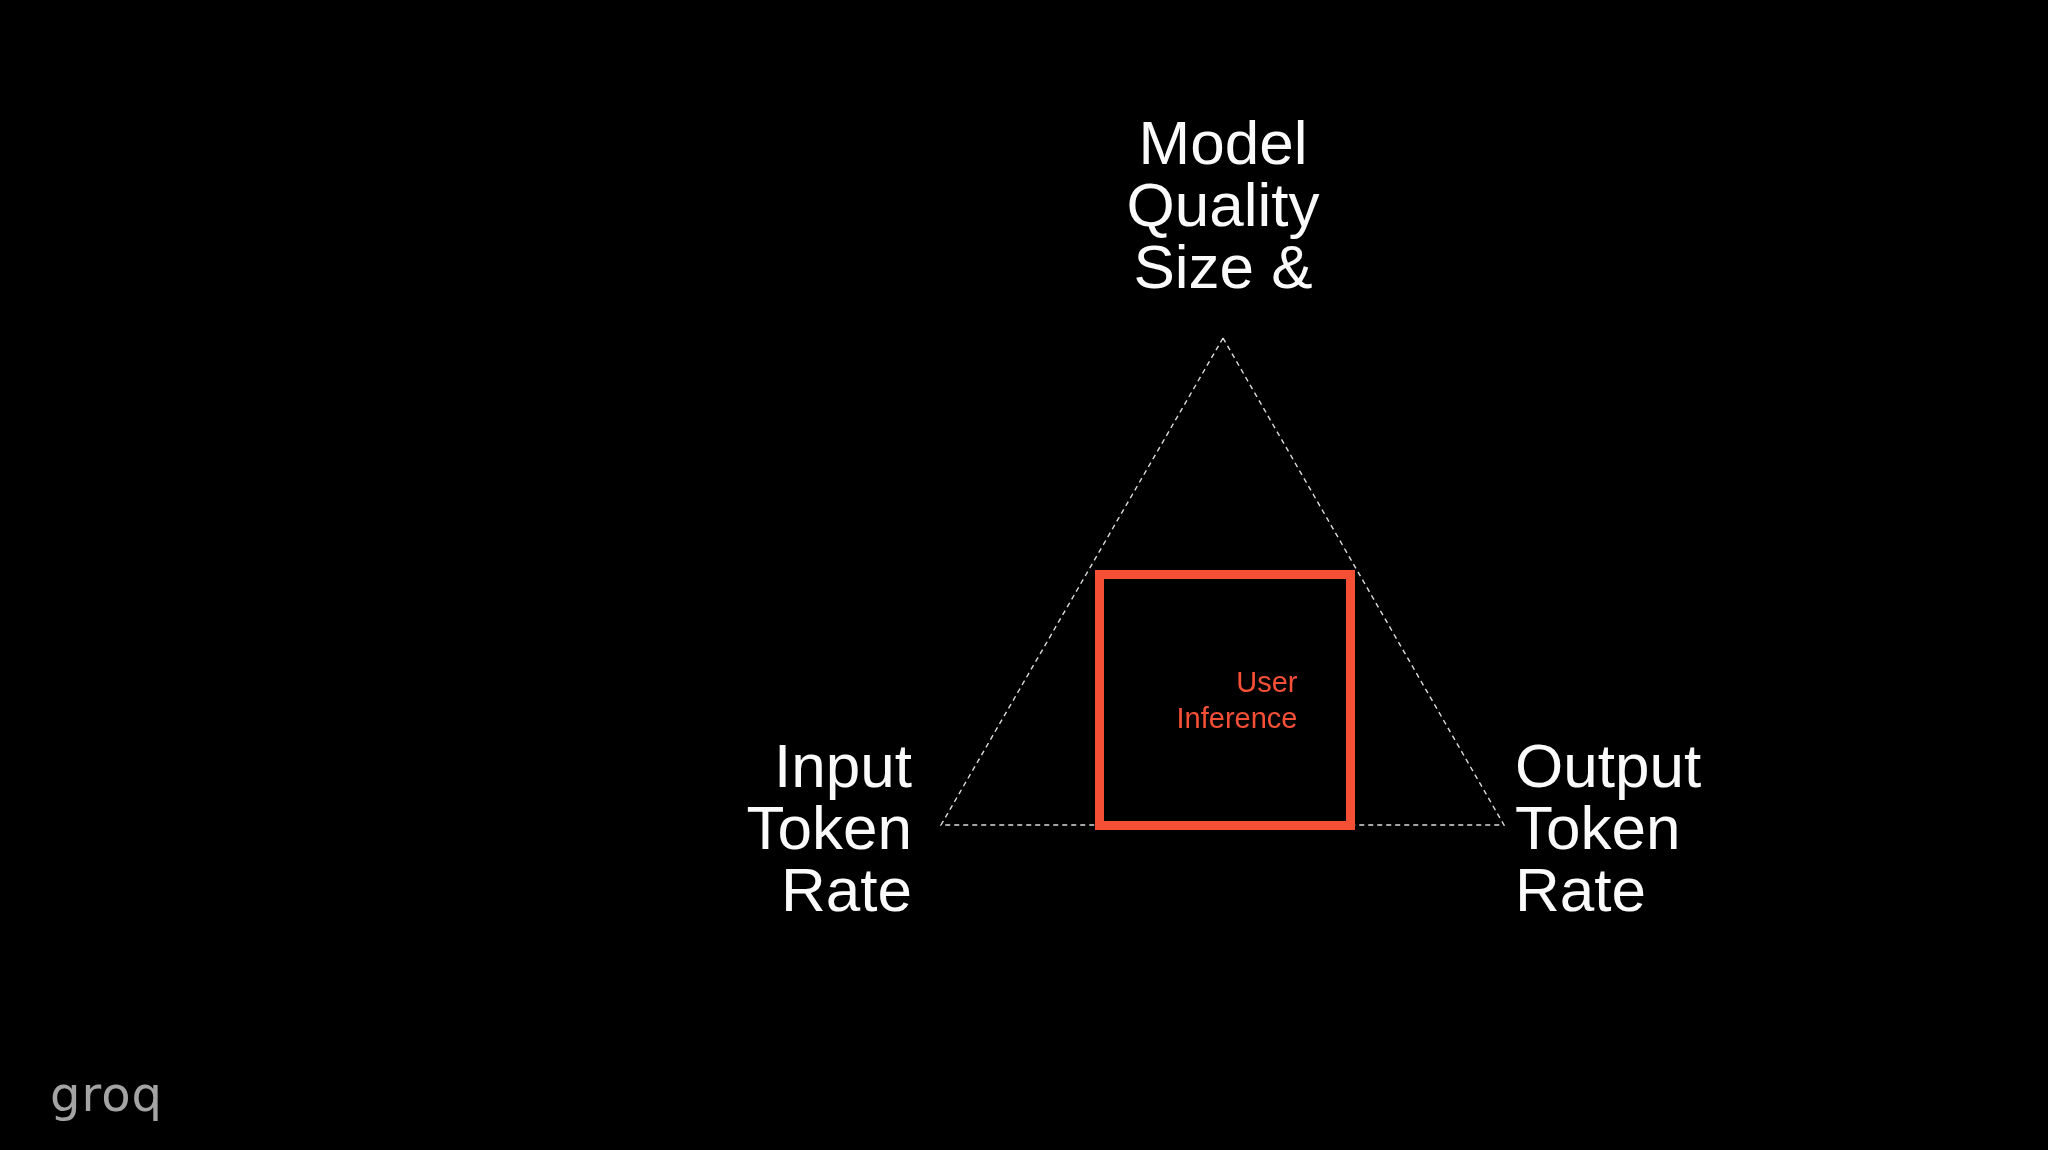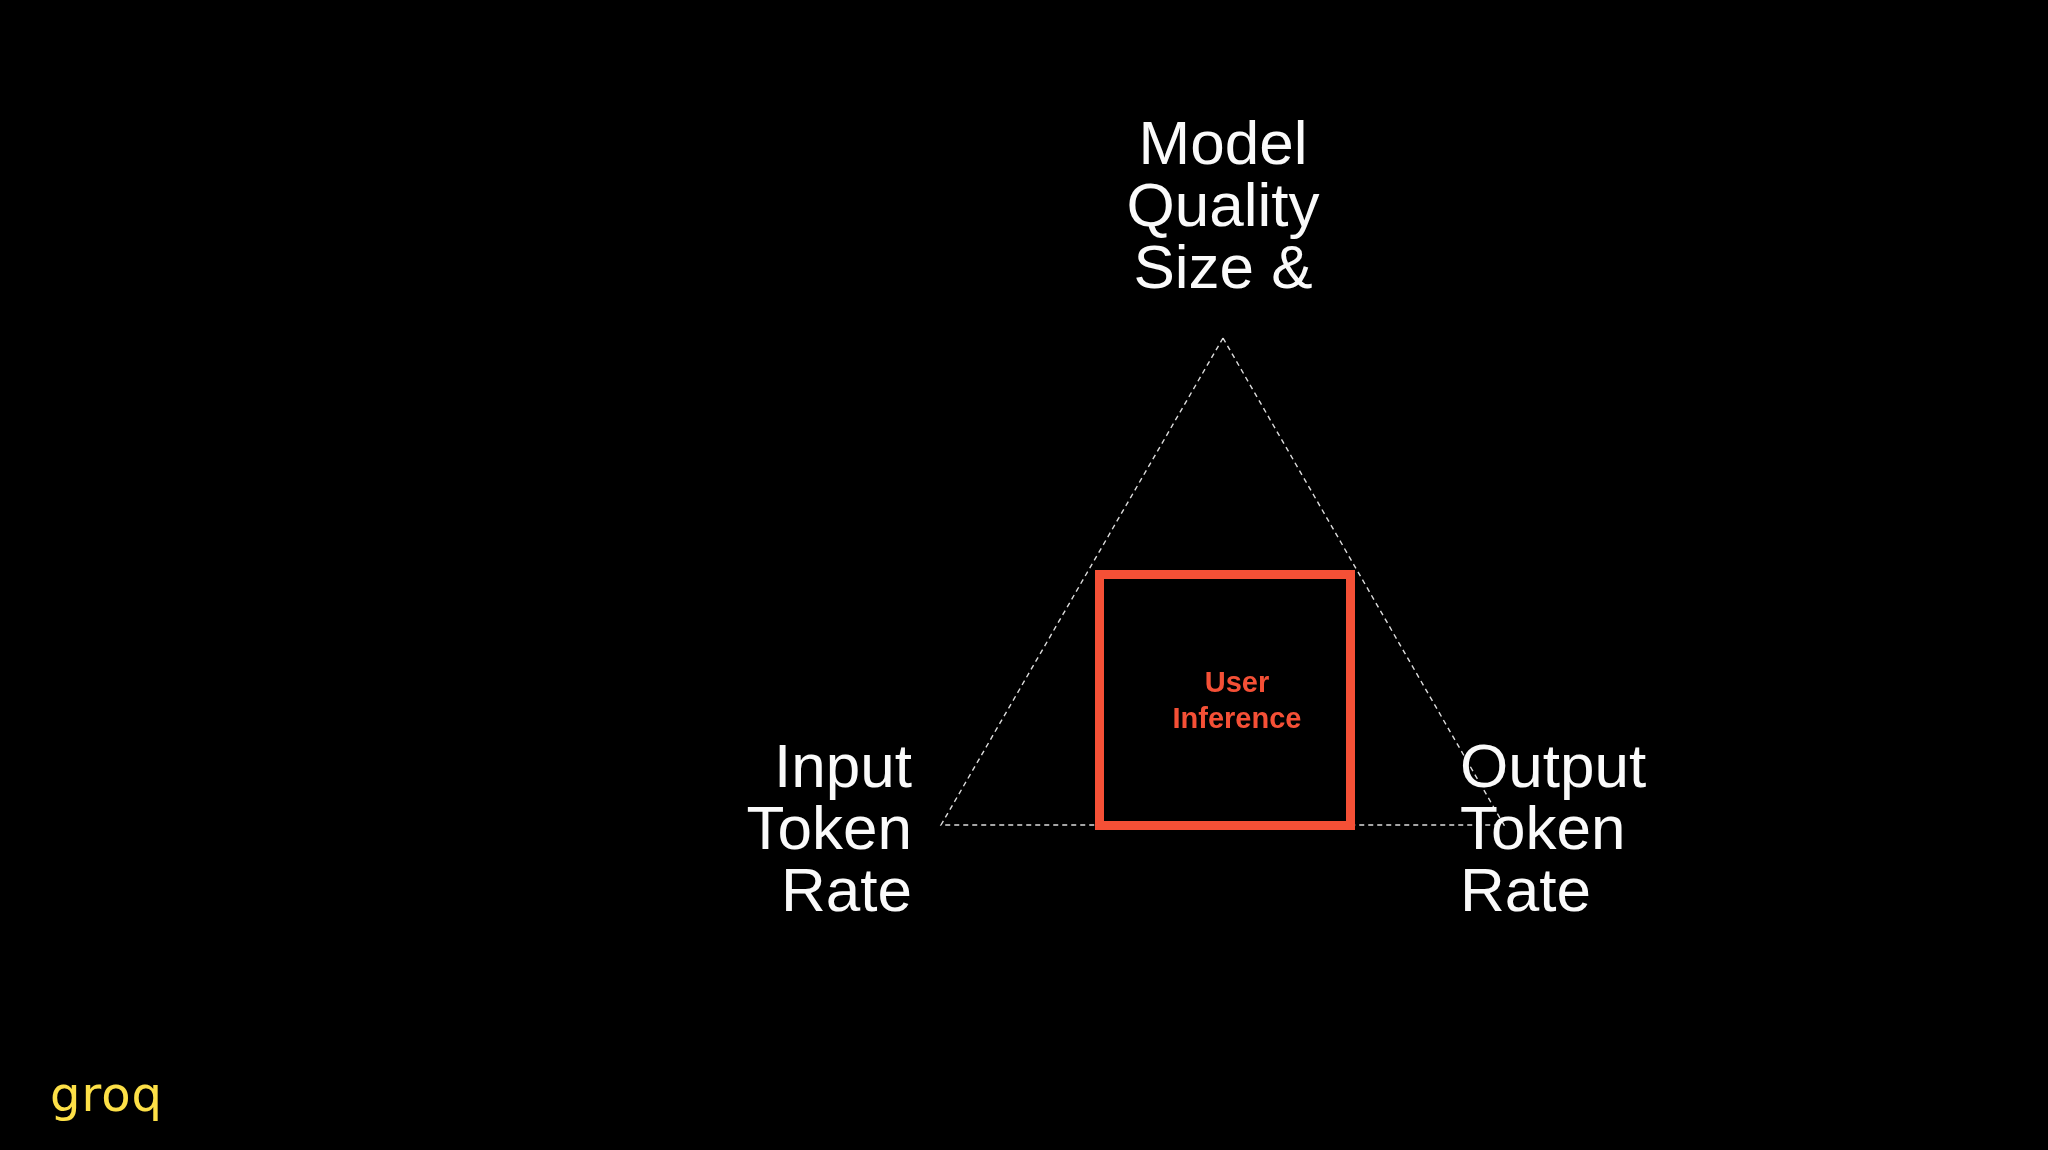--- a/index.html
+++ b/index.html
@@ -56,25 +56,25 @@
     width: 260px;
     height: 260px;
     box-sizing: border-box;
     border: 9px solid #F55036;
     background: #000000;
     display: flex;
     align-items: center;
     justify-content: center;
   }
   .ue-text {
-    text-align: center;
+    text-align: right;
     color: #F55036;
     font-size: 29px;
     line-height: 36px;
-    font-weight: 700;
+    font-weight: 400;
     margin-left: 24px;
   }
 
   
   .vlabel {
     position: absolute;
     color: #FAFAFA;
     font-size: 62px;
     line-height: 62px;
     font-weight: 300;
@@ -85,35 +85,35 @@
     top: 112px;
     transform: translateX(-50%);
     text-align: center;
   }
   .vlabel.left {
     right: 1136px;
     top: 735px;
     text-align: right;
   }
   .vlabel.right {
-    left: 1460px;
+    left: 1515px;
     top: 735px;
     text-align: left;
   }
 
   
   .logo {
     position: absolute;
     left: 50px;
     top: 1066px;
     font-family: "DejaVu Sans", sans-serif;
     font-size: 48px;
     line-height: 56px;
     font-weight: 500;
-    color: #fde047;
+    color: #a3a3a3;
     letter-spacing: 1px;
   }
 </style>
 </head>
 <body>
 
 <div class="slide">
 
   <div class="headline">
   </div>

